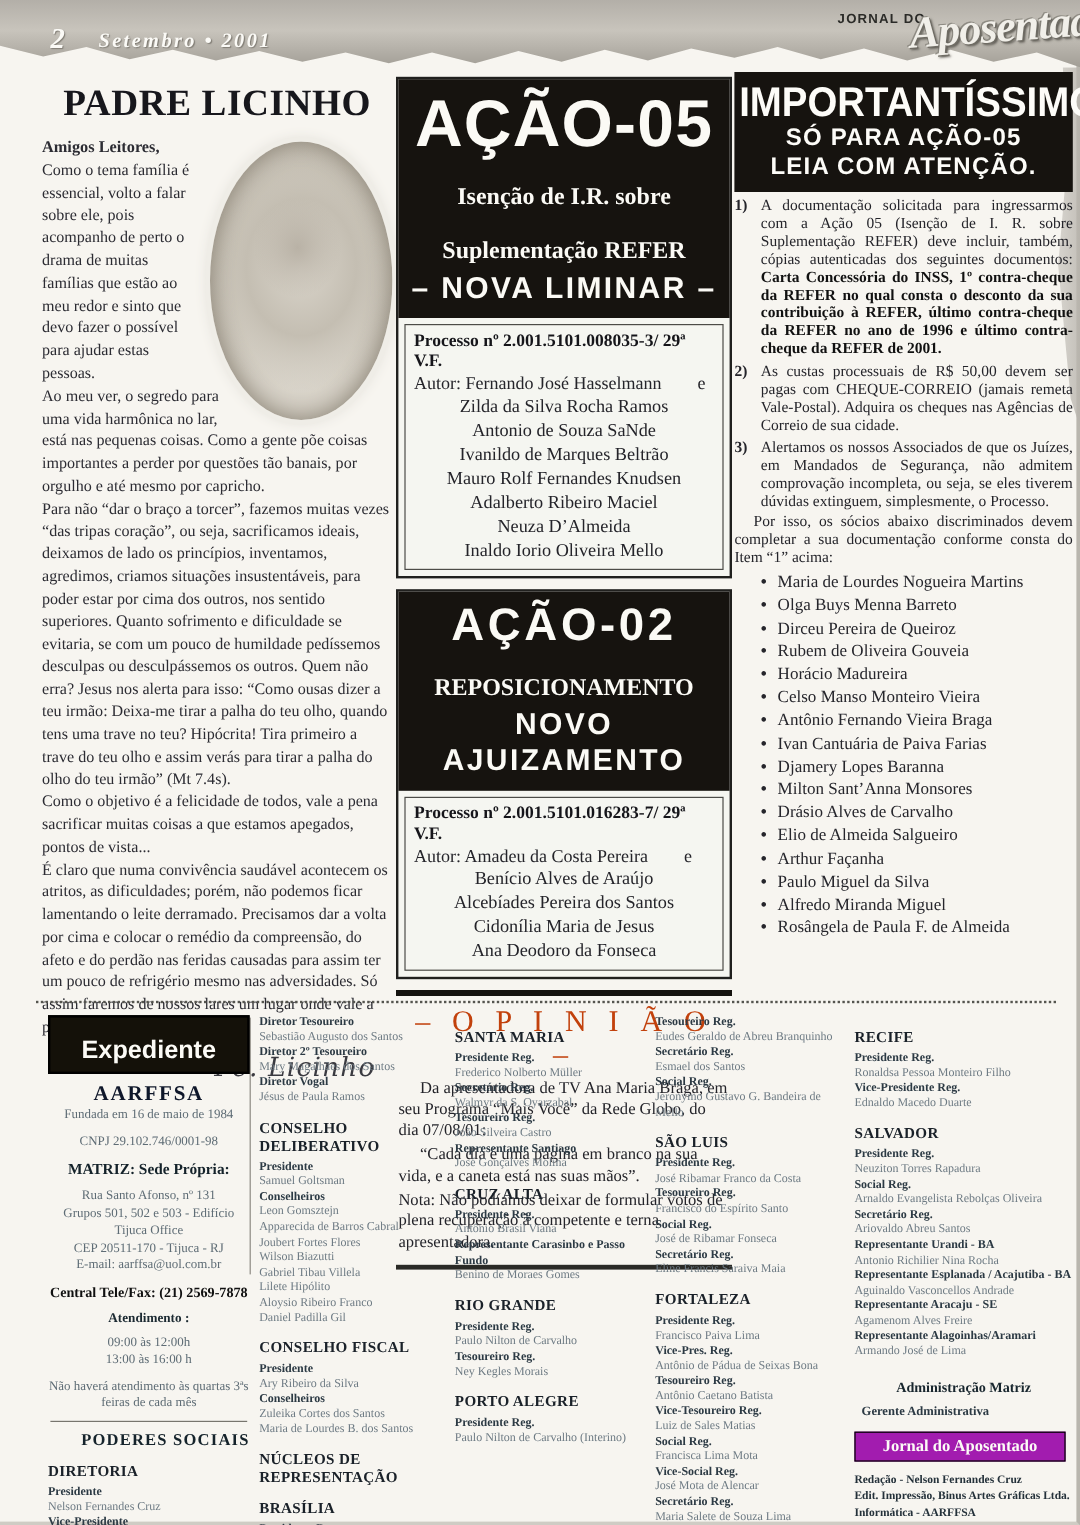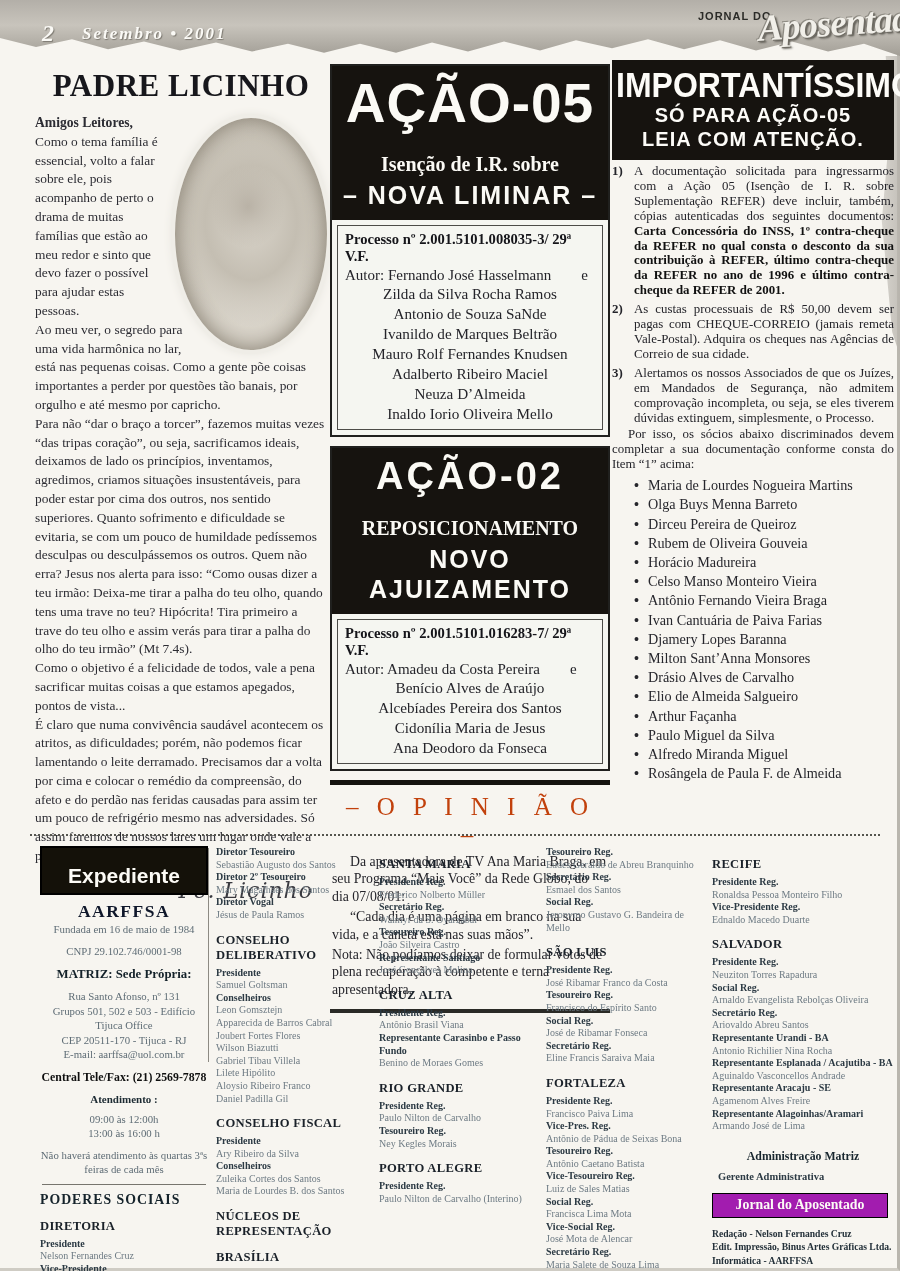--- a/index.html
+++ b/index.html
@@ -91,21 +91,21 @@
   .vrule{position:absolute;left:208px;top:848px;width:1px;height:214px;background:#8d8a83;}
 
   .expediente-box{background:#141109;color:#fcfbf6;text-align:center;font-family:"Liberation Sans",sans-serif;font-weight:bold;font-size:21px;padding:16px 0 5px;border:2px solid #000;}
   .exp-org{font-weight:bold;font-size:17.5px;text-align:center;letter-spacing:1.5px;margin-top:6px;color:#0f172a;}
   .exp-line{font-size:10.8px;color:#5e6c75;text-align:center;line-height:14.5px;}
   .exp-gap{margin-top:7px;}
   .matriz{font-weight:bold;font-size:12.8px;text-align:center;margin-top:9px;color:#14222a;}
   .phone{font-weight:bold;font-size:11.8px;text-align:center;margin-top:8px;color:#101010;}
   .atend{font-weight:bold;font-size:11px;text-align:center;margin-top:8px;color:#1c2a32;}
   .col1-rule{border-top:1px solid #77756e;margin:7px 2px 2px;}
-  .poderes-title{font-weight:bold;font-size:13.8px;text-align:left;letter-spacing:1px;margin:7px 0 2px;color:#15232b;}
+  .poderes-title{font-weight:bold;font-size:13.8px;text-align:right;letter-spacing:1px;margin:7px 0 2px;color:#15232b;}
 
   .dir-block{margin-bottom:7px;}
   .dir-heading{font-weight:bold;font-size:12.6px;margin:11px 0 4px;color:#1a2129;letter-spacing:.3px;}
   .dir-role{font-weight:bold;font-size:10px;color:#2c3a44;line-height:12.6px;}
   .dir-name{font-size:10px;color:#6e7b84;line-height:12.6px;}
 
   .admin-title{font-weight:bold;font-size:11.8px;text-align:center;margin-top:16px;color:#18262e;}
   .gerente{font-weight:bold;font-size:10.5px;margin-top:7px;padding-left:6px;color:#2c3a44;}
   .jornal-box{background:#a21caf;color:#fcfbf6;font-weight:bold;text-align:center;font-size:13.8px;padding:3px 0 4px;margin:11px 6px 9px 0;border:1px solid #000;}
   .credit-line{font-weight:bold;font-size:9.6px;line-height:13.5px;color:#24313a;}
@@ -131,20 +131,21 @@
   </div>
   <div class="signature">Pe. Licinho</div>
 </div>
 
 <div class="col-mid">
 
   <div class="acao-box">
     <div class="acao-head">
       <div class="acao05-title">AÇÃO-05</div>
       <div class="acao-sub-serif">Isenção de I.R. sobre</div>
+      <div class="acao-sub-serif">Suplementação REFER</div>
       <div class="acao-sub-sans">– NOVA LIMINAR –</div>
     </div>
     <div class="acao-body">
       <div class="processo">Processo nº 2.001.5101.008035-3/ 29ª V.F.</div>
       <div class="autor-line">Autor: Fernando José Hasselmann        e</div>
       <div id="acao05-names">
           <div class="plaintiff">Zilda da Silva Rocha Ramos</div>
           <div class="plaintiff">Antonio de Souza SaNde</div>
           <div class="plaintiff">Ivanildo de Marques Beltrão</div>
           <div class="plaintiff">Mauro Rolf Fernandes Knudsen</div>

